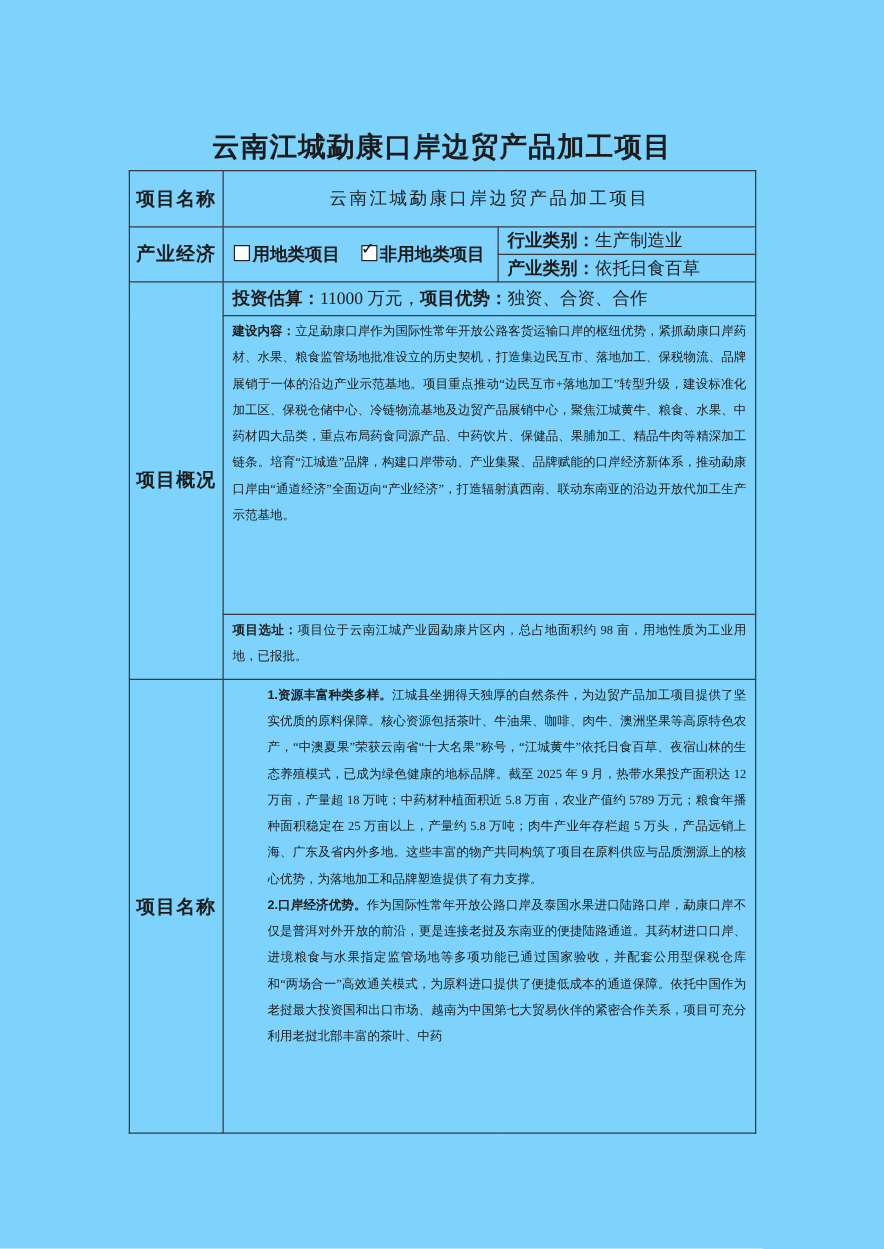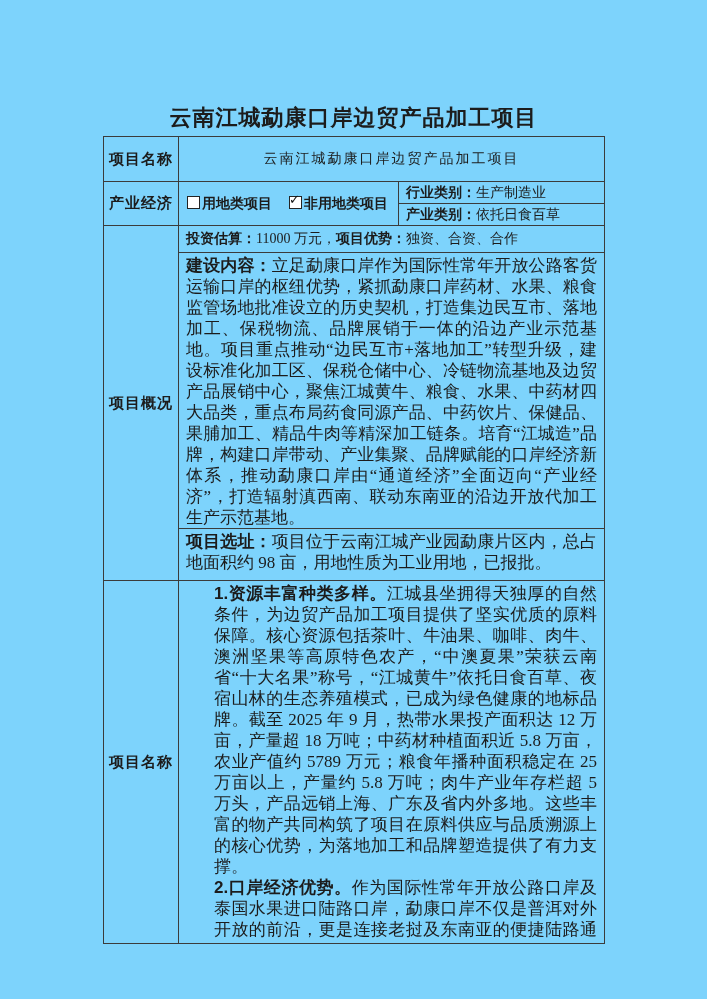--- a/index.html
+++ b/index.html
@@ -77,21 +77,21 @@
   }
   td.sub{padding:0 7px;white-space:nowrap;margin-top:12px;}
   td.para-cell{
     vertical-align:top;
     padding:2px 7px 0 7px;
   }
   .para{
     margin:0;
     text-align:justify;
     line-height:21px;
-    font-size:17px;
+    font-size:10px;
   }
   .invest-line{padding:0 7px;}
   .clip{overflow:hidden;margin-left:28px;}
   .clip-adv{height:356px;}
 </style>
 </head>
 <body>
 
 <div class="page">
 

